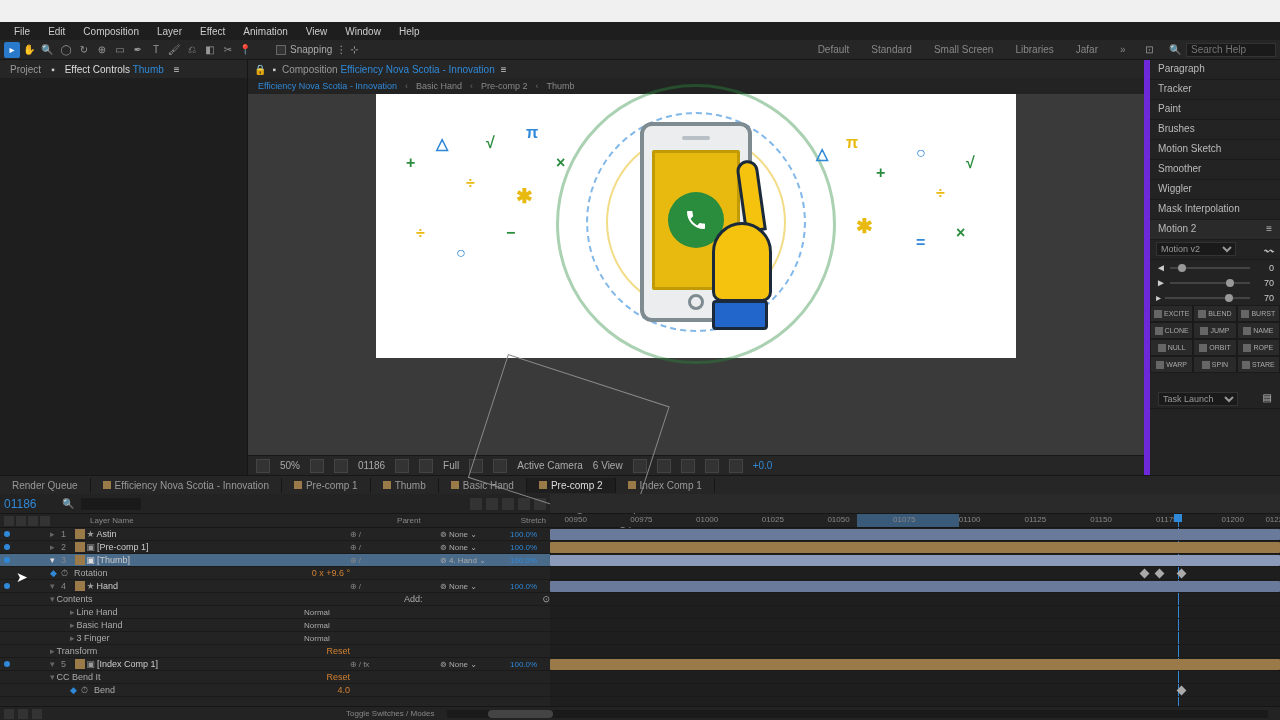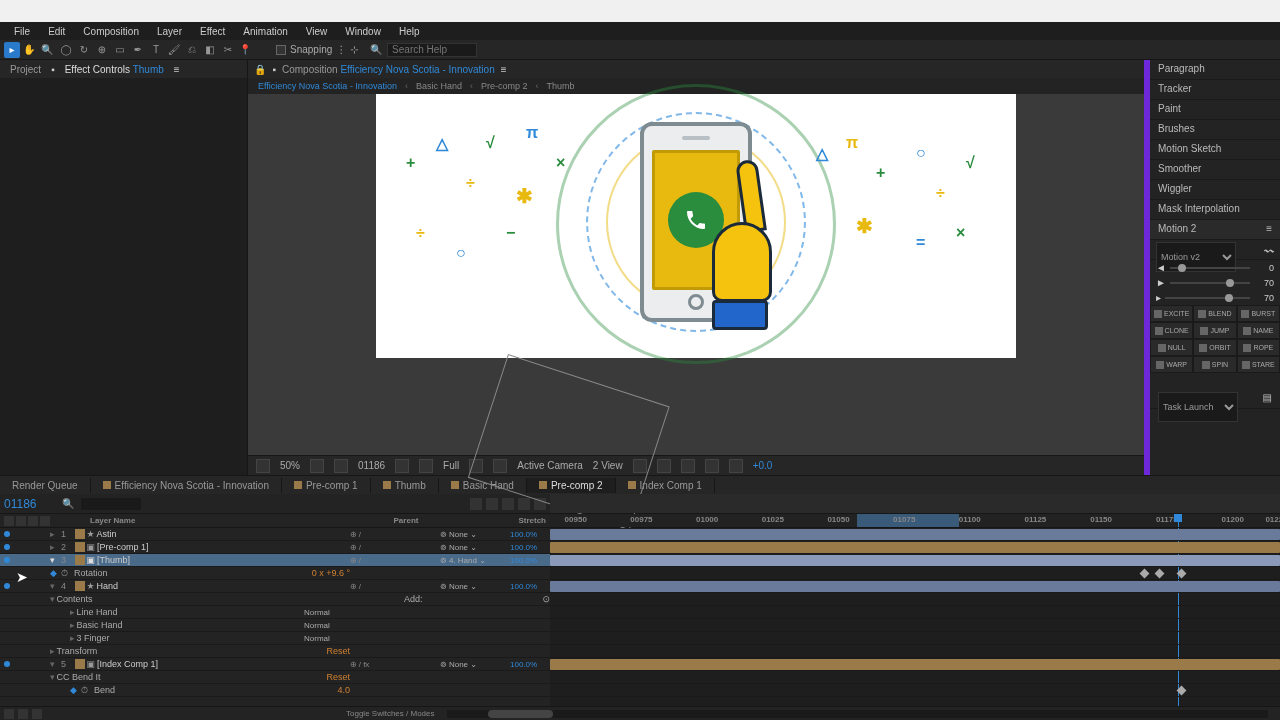--- a/index.html
+++ b/index.html
@@ -60,21 +60,21 @@
 
 .sym { position: absolute; font-weight: bold; font-size: 16px; }
 
 .viewer-bar { height: 20px; background: #262626; border-top: 1px solid #161616; display: flex; align-items: center; padding: 0 8px; gap: 10px; font-size: 10px; color: #aaa; }
 .viewer-bar .val { color: #3089d8; }
 .vb-icon { width: 14px; height: 14px; background: #333; border: 1px solid #444; }
 
 .right-panel { width: 136px; background: #232323; border-left: 6px solid #6d28d9; display: flex; flex-direction: column; }
 .rp-item { height: 20px; padding: 3px 8px; font-size: 10px; color: #bbb; border-bottom: 1px solid #1a1a1a; }
 .rp-item.header { background: #2a2a2a; display: flex; justify-content: space-between; }
-.rp-select { background: #1a1a1a; border: 1px solid #333; color: #999; width: 80px; height: 30px; font-size: 9px; }
+.rp-select { background: #1a1a1a; border: 1px solid #333; color: #999; width: 80px; height: 14px; font-size: 9px; }
 .rp-slider-row { display: flex; align-items: center; padding: 2px 6px; gap: 4px; }
 .rp-slider { flex: 1; height: 2px; background: #444; position: relative; }
 .rp-slider-thumb { position: absolute; width: 8px; height: 8px; background: #999; border-radius: 50%; top: -3px; }
 .rp-num { width: 20px; text-align: right; color: #ccc; font-size: 9px; }
 .rp-btn-grid { display: grid; grid-template-columns: 1fr 1fr 1fr; gap: 0; }
 .rp-btn { height: 17px; background: #2a2a2a; border: 1px solid #1a1a1a; display: flex; align-items: center; justify-content: center; gap: 2px; font-size: 7px; color: #aaa; }
 .rp-btn-ico { width: 8px; height: 8px; background: #666; }
 
 .timeline-area { height: 245px; background: #1e1e1e; border-top: 1px solid #161616; display: flex; flex-direction: column; }
 .tl-tabs { height: 18px; background: #262626; display: flex; align-items: center; font-size: 10px; }
@@ -83,21 +83,21 @@
 .tl-tab-ico { width: 8px; height: 8px; background: #9b7a4a; }
 
 .tl-header { height: 20px; display: flex; background: #232323; border-bottom: 1px solid #161616; }
 .tl-header-left { width: 550px; display: flex; align-items: center; padding: 0 4px; gap: 6px; }
 .tl-time { color: #3089d8; font-size: 12px; }
 .tl-search { background: #1a1a1a; border: none; width: 60px; height: 12px; color: #999; font-size: 9px; padding: 0 2px; }
 .tl-header-icons { margin-left: auto; display: flex; gap: 4px; }
 .tl-h-ico { width: 12px; height: 12px; background: #333; }
 .tl-header-right { flex: 1; position: relative; background: #2a2a2a; }
 
-.tl-ruler { height: 14px; display: flex; background: #232323; border-bottom: 1px solid #161616; font-weight: bold; }
+.tl-ruler { height: 14px; display: flex; background: #232323; border-bottom: 1px solid #161616; }
 .tl-ruler-left { width: 550px; background: #232323; display: flex; align-items: center; padding: 0 4px; font-size: 8px; color: #888; }
 .tl-col-icons { display: flex; gap: 2px; }
 .tl-col-ico { width: 10px; height: 10px; background: #333; }
 .tl-ruler-right { flex: 1; position: relative; background: #222; overflow: hidden; }
 .tick { position: absolute; font-size: 8px; color: #888; top: 1px; }
 .workarea { position: absolute; height: 14px; background: #3a5a7a; top: 0; }
 .playhead { position: absolute; width: 1px; background: #3089d8; top: 0; bottom: 0; }
 .playhead-head { position: absolute; width: 8px; height: 10px; background: #3089d8; top: -2px; left: -4px; }
 
 .tl-body { flex: 1; display: flex; overflow: hidden; }
@@ -163,20 +163,29 @@
   <div class="tool">⎌</div>
   <div class="tool">◧</div>
   <div class="tool">✂</div>
   <div class="tool">📍</div>
   <div class="snap-group">
     <div class="snap-check"></div>
     <span>Snapping</span>
     <span>⋮</span>
     <span>⊹</span>
   </div>
+  <div class="workspace-tabs">
+    <span>Default</span>
+    <span>Standard</span>
+    <span>Small Screen</span>
+    <span>Libraries</span>
+    <span>Jafar</span>
+    <span>»</span>
+    <div class="tool">⊡</div>
+  </div>
   <div class="search-area">
     <span>🔍</span>
     <input class="search-input" placeholder="Search Help" style="">
   </div>
 </div>
 
 <div class="main-area">
   <div class="left-panel">
     <div class="panel-tabs">
       <span class="panel-tab">Project</span>
@@ -255,21 +264,21 @@
       <span>50%</span>
       <div class="vb-icon"></div>
       <div class="vb-icon"></div>
       <span>01186</span>
       <div class="vb-icon"></div>
       <div class="vb-icon"></div>
       <span>Full</span>
       <div class="vb-icon"></div>
       <div class="vb-icon"></div>
       <span>Active Camera</span>
-      <span>2 View</span>
+      <span>6 View</span>
       <div class="vb-icon"></div>
       <div class="vb-icon"></div>
       <div class="vb-icon"></div>
       <div class="vb-icon"></div>
       <div class="vb-icon"></div>
       <span class="val">+0.0</span>
     </div>
   </div>
 
   <div class="right-panel">

